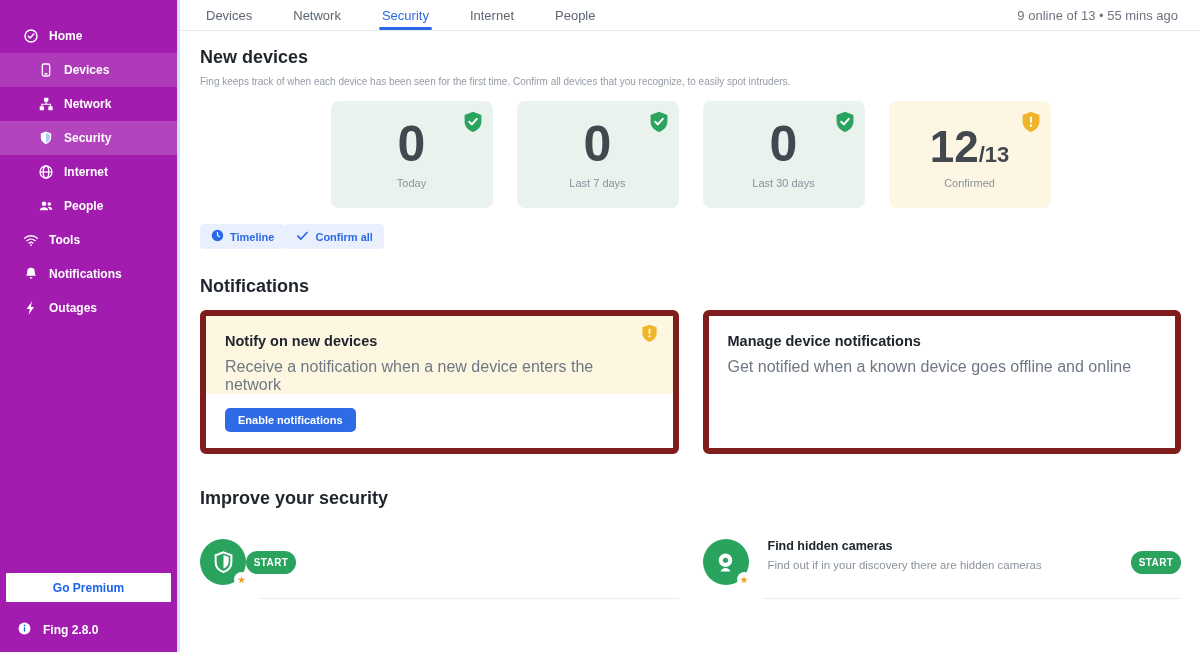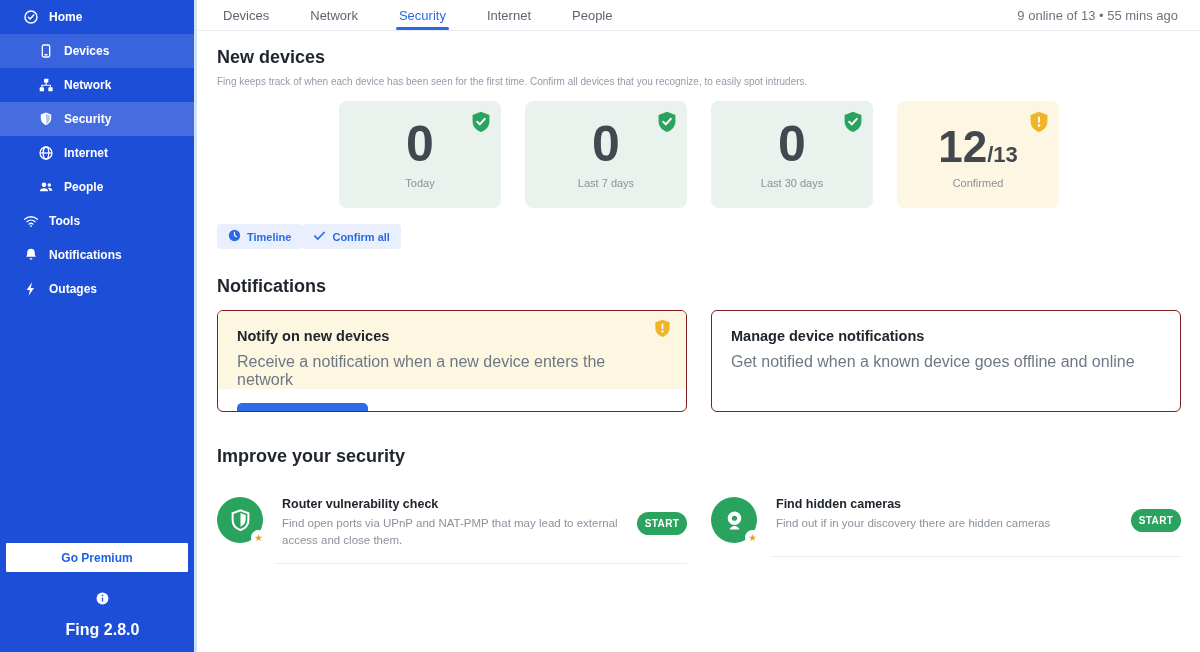--- a/index.html
+++ b/index.html
@@ -6,41 +6,41 @@
   html,body { margin:0; padding:0; }
   body {
     width:1200px; height:652px; overflow:hidden; background:#fff;
     font-family:"Liberation Sans", sans-serif;
     -webkit-font-smoothing:antialiased;
   }
   .app { display:flex; width:1200px; height:652px; }
 
   
   .sidebar {
-    width:194px; flex-shrink:0; background:#1d4ed8;
-    display:flex; flex-direction:column; padding-top:0;
+    width:177px; flex-shrink:0; background:#a21caf;
+    display:flex; flex-direction:column; padding-top:19px;
   }
   .nav-item {
     height:34px; display:flex; align-items:center; gap:10px;
     padding-left:23px; color:#fff; font-size:12px; font-weight:700;
     cursor:pointer; white-space:nowrap;
   }
   .nav-item.sub { padding-left:38px; }
   .nav-item.hl-soft { background:rgba(255,255,255,0.13); }
   .nav-item.hl { background:rgba(255,255,255,0.18); }
   .nav-item svg { width:16px; height:16px; flex-shrink:0; display:block; }
   .sidebar-bottom { margin-top:auto; padding:0 6px 13px 6px; }
   .premium-btn {
     display:block; width:100%; height:29px; background:#fff; border:none;
     border-radius:1px; color:#1c63e8; font-size:12px; font-weight:700;
     font-family:inherit; cursor:pointer;
   }
   .version-row {
     display:flex; align-items:center; gap:11px; padding:19px 0 0 11px;
-    color:#fff; font-size:16px; font-weight:700;flex-direction:column;
+    color:#fff; font-size:12px; font-weight:700;
   }
   .version-row svg { width:15px; height:15px; }
   .scroll-strip { width:3px; flex-shrink:0; background:#cfe2f8; }
 
   
   .main { flex:1; min-width:0; display:flex; flex-direction:column; background:#fff; }
   .topbar {
     height:31px; flex-shrink:0; border-bottom:1px solid #e9ebef;
     display:flex; align-items:stretch; padding:0 22px 0 26px;
   }
@@ -80,22 +80,22 @@
     display:flex; align-items:center; gap:6px; height:25px; padding:0 11px;
     background:#e9effc; border:none; border-radius:4px; color:#2a6ae6;
     font-size:11px; font-weight:700; font-family:inherit; cursor:pointer;
   }
   .chip svg { width:13px; height:13px; }
 
   
   .notif-title { margin-top:27px; }
   .notif-grid { display:grid; grid-template-columns:1fr 1fr; gap:24px; margin-top:13px; }
   .notif-card {
-    border:1px solid #7f1d1d; border-radius:6px; overflow:hidden;
-    background:#fff; height:102px;
+    border:6px solid #7f1d1d; border-radius:6px; overflow:hidden;
+    background:#fff; height:144px;
   }
   .notify-top { background:#fdf6e1; height:78px; padding:17px 40px 0 19px; position:relative; }
   .card-title { font-size:14.5px; font-weight:700; color:#20262e; }
   .card-desc { font-size:16px; color:#6e7884; margin-top:9px; }
   .warn-icon-sm { position:absolute; top:8px; right:15px; width:17px; height:19px; }
   .notify-bottom { padding:14px 0 0 19px; }
   .btn-primary {
     background:#2e6be6; color:#fff; border:none; border-radius:5px;
     font-size:11px; font-weight:700; font-family:inherit; padding:6px 13px;
     cursor:pointer;
@@ -336,24 +336,20 @@
 
       <div class="improve-grid">
         <div class="improve-col">
           <div class="improve-item">
             <div class="avatar">
               <svg viewBox="0 0 24 24">
                   <path d="M12 3l7 2.6v5.9c0 4.4-3 7.5-7 8.9-4-1.4-7-4.5-7-8.9V5.6z" fill="none" stroke="#fff" stroke-width="1.8"></path>
                   <path d="M12 5.4l4.6 1.7v4.3c0 2.9-1.9 5-4.6 6.1z" fill="#fff"></path>
                 </svg>
               <span class="star-badge">★</span>
-            </div>
-            <div class="improve-text">
-              <div class="improve-item-title">Router vulnerability check</div>
-              <div class="improve-item-desc">Find open ports via UPnP and NAT-PMP that may lead to external access and close them.</div>
             </div>
             <button class="start-btn">START</button>
           </div>
           <div class="divider"></div>
         </div>
 
         <div class="improve-col">
           <div class="improve-item">
             <div class="avatar">
               <svg viewBox="0 0 24 24">

